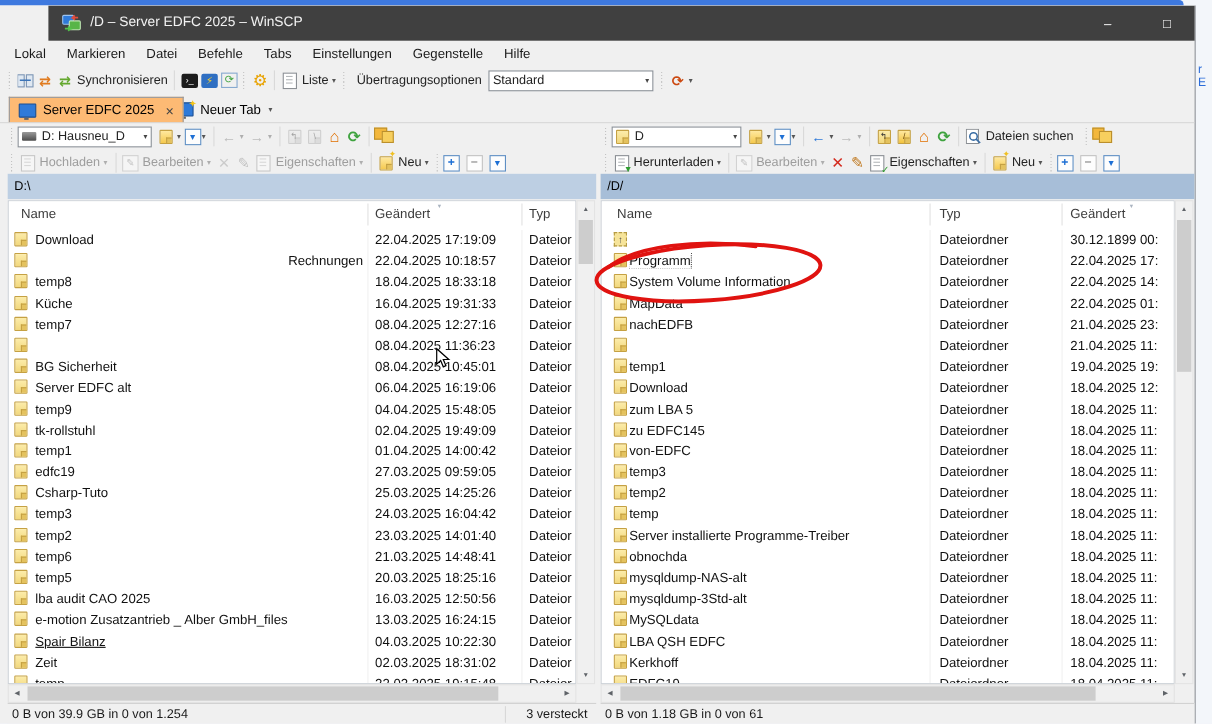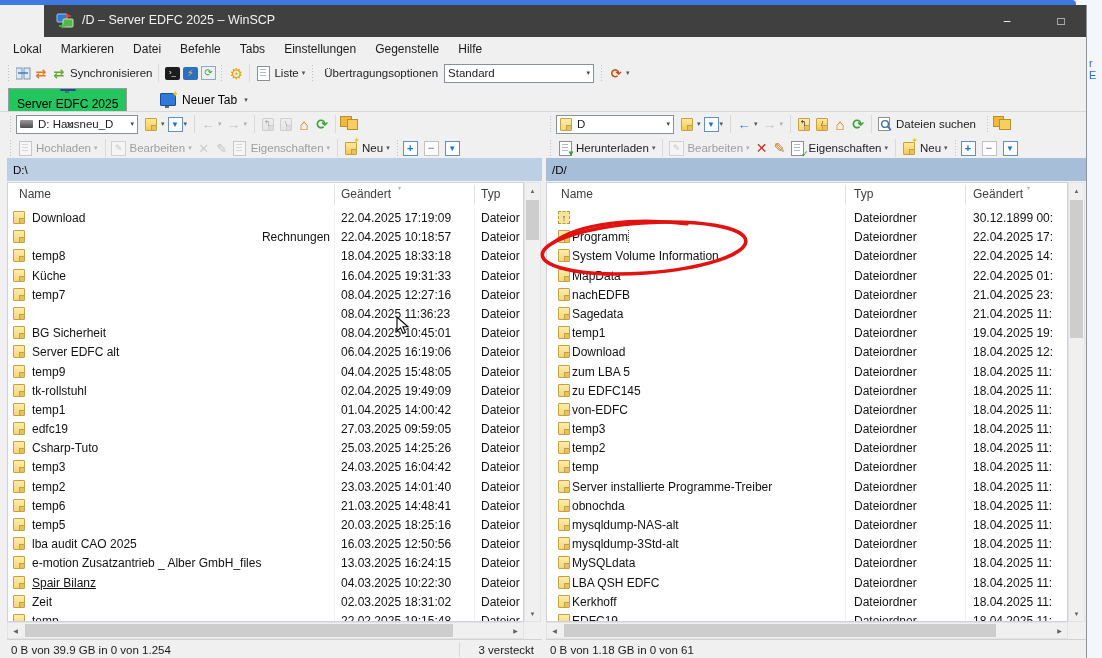--- a/index.html
+++ b/index.html
@@ -26,21 +26,21 @@
   .combo .cdar{margin-left:auto;font-size:7px;color:#444;padding-left:6px;}
   .box15{width:15px;height:15px;border:1px solid #5f8fc4;background:#fdfdfd;display:inline-flex;align-items:center;justify-content:center;box-sizing:border-box;}
   .fold{display:inline-block;width:12px;height:13px;background:linear-gradient(#fcecaa,#f2d87d);border:1px solid #c5a143;border-radius:1px;position:relative;box-sizing:border-box;}
   .fold:after{content:'';position:absolute;right:0;bottom:0;width:4px;height:4px;background:#e4c25e;border-left:1px solid #c5a143;border-top:1px solid #c5a143;}
   .minifold{width:10px;height:9px;background:#f7cf5e;border:1px solid #bb8f2c;display:inline-block;position:relative;}
   .page{display:inline-block;width:11px;height:13px;background:#fff;border:1px solid #8b8f94;position:relative;}
   .page i{position:absolute;left:2px;top:2px;width:6px;height:1px;background:#b5b8bb;box-shadow:0 3px 0 #b5b8bb,0 6px 0 #b5b8bb;}
   
   #tabbar{position:absolute;left:0;top:82px;width:100%;height:24px;border-bottom:1px solid #d7d7d7;}
   .tab{position:absolute;top:1px;height:23px;display:flex;align-items:center;font-size:12px;gap:6px;padding:0 8px;box-sizing:border-box;}
-  .tab.active{border:1px solid #979ba0;border-bottom:none;background:#22c55e;z-index:2;flex-direction:column;}
+  .tab.active{border:1px solid #979ba0;border-bottom:none;background:#fdba74;z-index:2;}
   .mon{display:inline-block;width:14px;height:11px;background:#2f7ad9;border:1px solid #1c4f92;border-radius:1px;position:relative;}
   .mon:after{content:'';position:absolute;left:4px;bottom:-3px;width:4px;height:2px;background:#666;}
   .star{position:absolute;right:-4px;top:-5px;color:#f5c518;font-size:9px;}
   
   .pathbar{position:absolute;top:153px;height:23px;font-size:11.5px;display:flex;align-items:center;padding-left:6px;box-sizing:border-box;color:#000;}
   .list{position:absolute;top:177px;height:440px;background:#fff;border:1px solid #cdd2d8;box-sizing:border-box;overflow:hidden;}
   .lhead{position:absolute;left:0;top:0;right:0;height:26px;background:#fff;font-size:12px;color:#3c3c3c;}
   .hcell{position:absolute;top:4px;white-space:nowrap;}
   .hsep{position:absolute;top:2px;width:1px;height:20px;background:#e2e2e2;}
   .bsep{position:absolute;top:26px;bottom:0;width:1px;background:#f1f1f1;}
@@ -518,21 +518,20 @@
             <span class="cell" style="left: 426px; width: 94px;">22.04.2025 01:</span>
           </div>
           <div class="frow">
             <span class="fold" style="left: 11px;"></span>
             <span class="cell" style="left: 25px; width: 270px;">nachEDFB</span>
             <span class="cell" style="left: 307px; width: 108px;">Dateiordner</span>
             <span class="cell" style="left: 426px; width: 94px;">21.04.2025 23:</span>
           </div>
           <div class="frow">
             <span class="fold" style="left: 11px;"></span>
-            <span class="cell" style="left: 25px; width: 270px;">Sagedata</span>
             <span class="cell" style="left: 307px; width: 108px;">Dateiordner</span>
             <span class="cell" style="left: 426px; width: 94px;">21.04.2025 11:</span>
           </div>
           <div class="frow">
             <span class="fold" style="left: 11px;"></span>
             <span class="cell" style="left: 25px; width: 270px;">temp1</span>
             <span class="cell" style="left: 307px; width: 108px;">Dateiordner</span>
             <span class="cell" style="left: 426px; width: 94px;">19.04.2025 19:</span>
           </div>
           <div class="frow">

